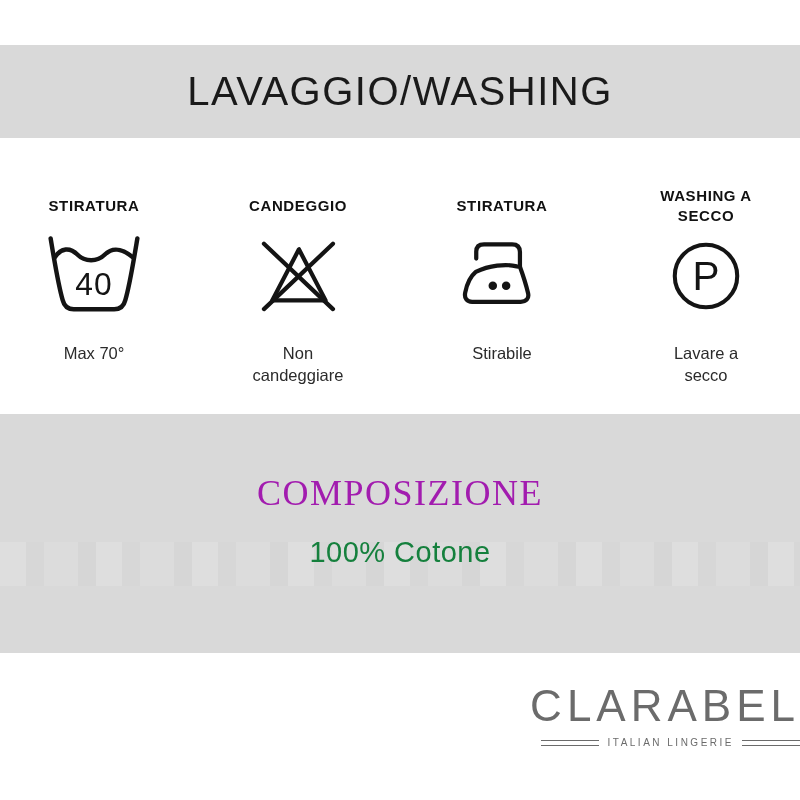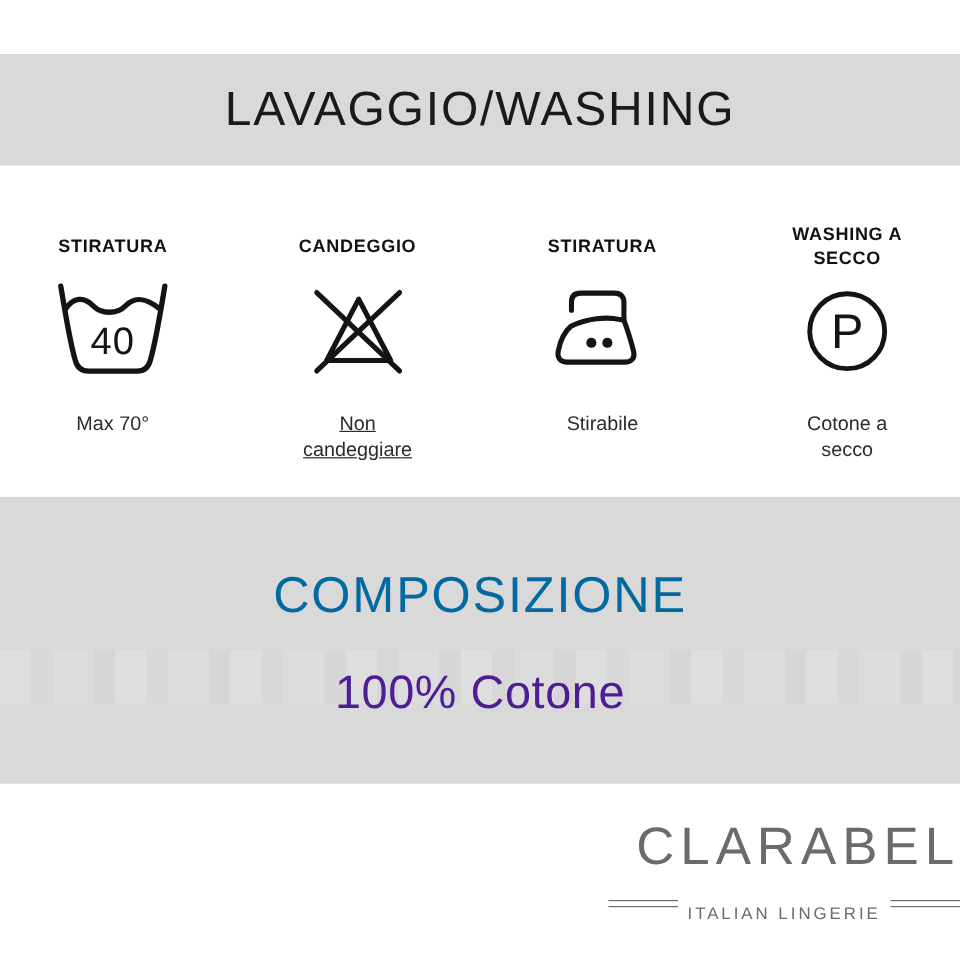--- a/index.html
+++ b/index.html
@@ -32,33 +32,33 @@
     font-size: 15px; font-weight: 700; letter-spacing: 0.6px; color: #111;
     text-align: center; line-height: 1.35;
   }
   .col-5 .sym-title { max-width: 110px; }
   .sym-icon { height: 96px; display: flex; align-items: center; justify-content: flex-end; }
   .sym-icon svg { display: block; }
   .sym-caption {
     margin-top: 18px; font-size: 16.5px; font-weight: 400; color: #2b2b2b;
     text-align: center; line-height: 1.35; max-width: 130px;
   }
-  .col-2 .sym-caption { max-width: 108px; text-decoration: underline; }
+  .col-2 .sym-caption { max-width: 108px; }
   .col-4 .sym-caption { max-width: 142px; }
   .col-5 .sym-caption { max-width: 96px; }
 
   
   .composition {
     height: 239px;
     background: var(--band-gray, #d9d9d9);
     display: flex; flex-direction: column; align-items: center;
     padding-top: 58px; position: relative;
   }
-  .composition h2 { font-size: 42px; font-weight: 300; letter-spacing: 1.5px; color: #0369a1; }
-  .composition p { margin-top: 36px; font-size: 39px; font-weight: 300; letter-spacing: 0.5px; color: #4c1d95; }
+  .composition h2 { font-size: 36px; font-weight: 300; letter-spacing: 1.5px; color: #a21caf; font-family: Liberation Serif, serif; }
+  .composition p { margin-top: 22px; font-size: 29px; font-weight: 300; letter-spacing: 0.5px; color: #15803d; }
   
   .wm-strip {
     position: absolute; left: 0; right: 0; top: 128px; height: 44px;
     background: repeating-linear-gradient(90deg,
       rgba(255,255,255,0.28) 0 26px, rgba(0,0,0,0.02) 26px 44px,
       rgba(255,255,255,0.18) 44px 78px, rgba(0,0,0,0.03) 78px 96px);
     opacity: 0.5; pointer-events: none;
   }
   .composition h2, .composition p { position: relative; }
 
@@ -68,22 +68,22 @@
     font-size: 44px; font-weight: 400; letter-spacing: 5px;
     color: var(--brand-gray, #6b6b6b);
   }
   .brand-sub { margin-top: 6px; display: flex; align-items: center; gap: 8px; }
   .rule {
     width: 58px; height: 6px;
     border-top: 1.5px solid var(--brand-gray, #6b6b6b);
     border-bottom: 1.5px solid var(--brand-gray, #6b6b6b);
   }
   .tagline {
-    font-size: 14px; font-weight: 400; letter-spacing: 2.5px;
-    color: var(--brand-gray, #6b6b6b); white-space: nowrap; margin-top: 16px;
+    font-size: 10px; font-weight: 400; letter-spacing: 2.5px;
+    color: var(--brand-gray, #6b6b6b); white-space: nowrap;
   }
 
   .care-stroke { fill: none; stroke: #141414; stroke-width: 4.6; stroke-linecap: round; stroke-linejoin: round; }
   .care-text { fill: #141414; font-family: "Liberation Sans", sans-serif; }
 </style>
 </head>
 <body>
 
 <div class="page">
 
@@ -134,21 +134,21 @@
 
 
     <div class="col col-5">
       <div class="sym-title">WASHING A SECCO</div>
       <div class="sym-icon">
         <svg width="88" height="88" viewBox="0 0 100 100">
           <circle class="care-stroke" cx="50" cy="50" r="35.5"></circle>
           <text class="care-text" x="50" y="66" font-size="46" font-weight="500" text-anchor="middle">P</text>
         </svg>
       </div>
-      <div class="sym-caption">Cotone a secco</div>
+      <div class="sym-caption">Lavare a secco</div>
     </div>
 
   </section>
 
   <section class="composition">
     <div class="wm-strip"></div>
     <h2>COMPOSIZIONE</h2>
     <p>100% Cotone</p>
   </section>
 

